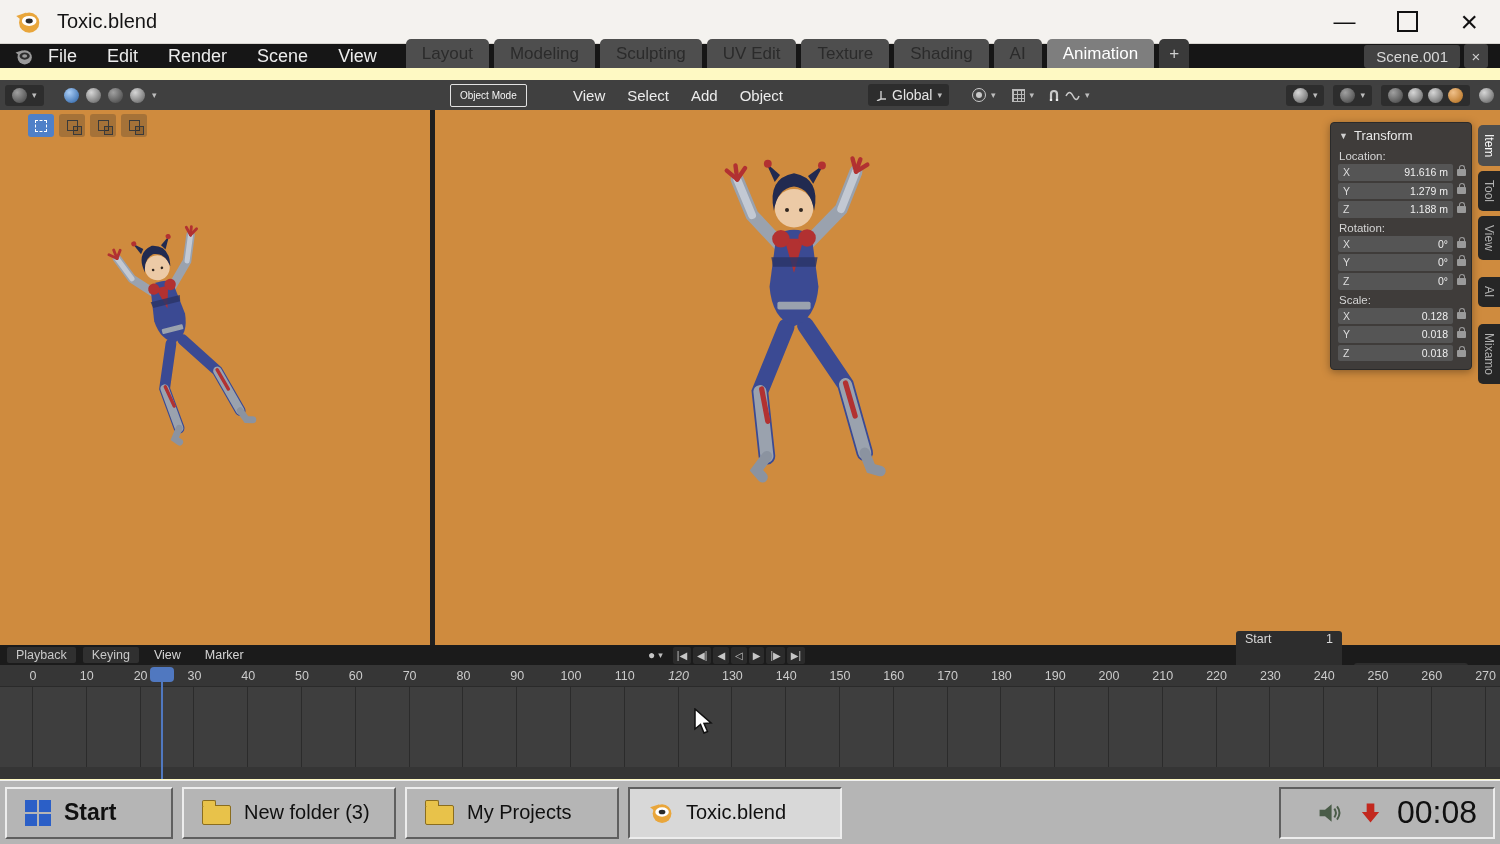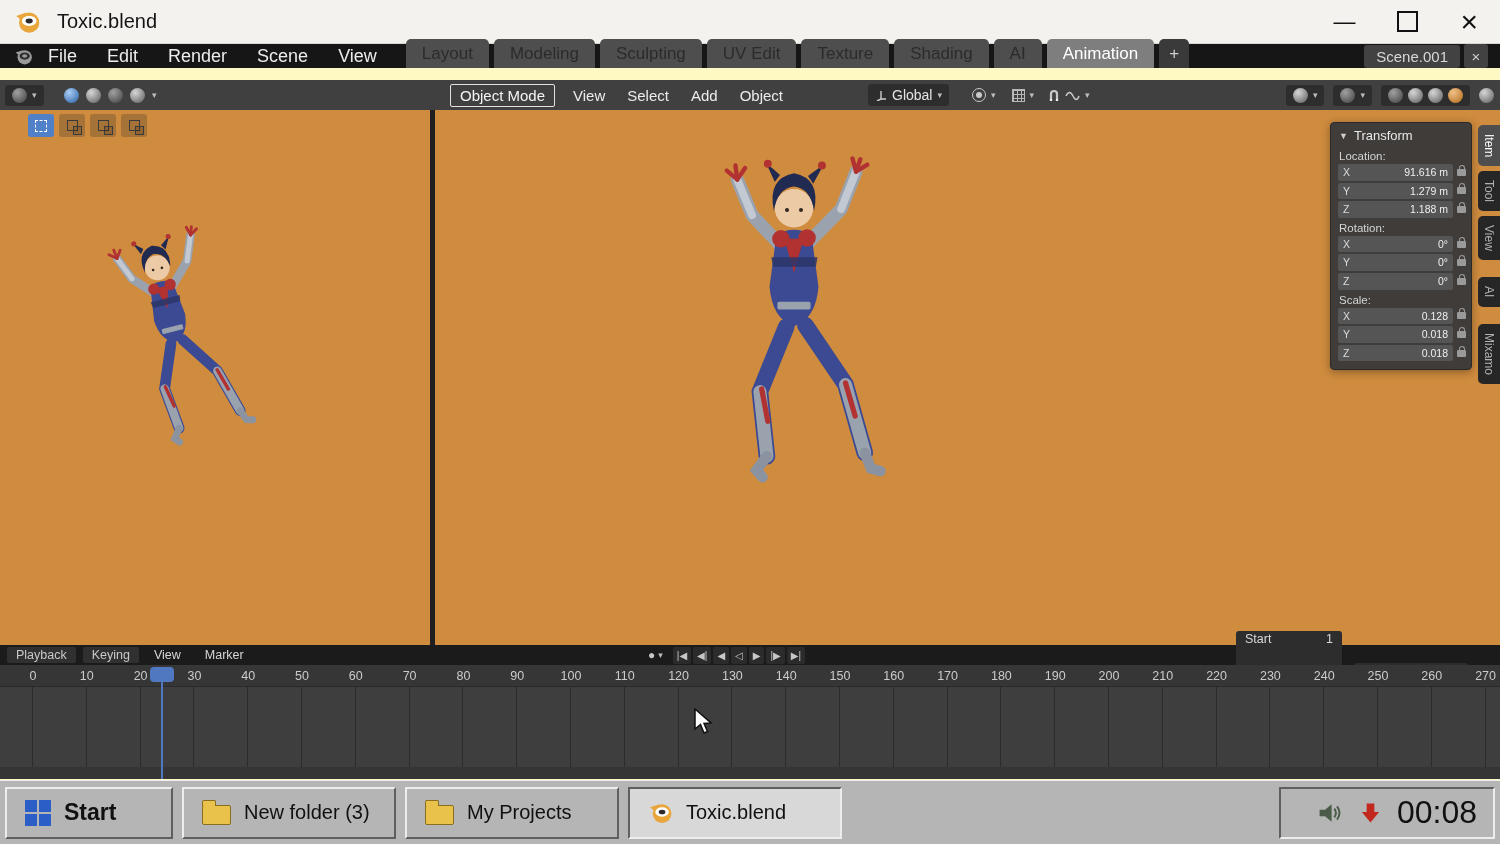--- a/index.html
+++ b/index.html
@@ -36,21 +36,21 @@
   .toolbar{position:absolute;left:0;top:80px;width:100%;height:30px;background:#404040;}
   .grp{position:absolute;top:0;height:30px;display:flex;align-items:center;gap:7px;}
   .pill{background:#2d2d2d;border-radius:3px;display:flex;align-items:center;gap:5px;padding:3px 7px;}
   .chev{font-size:9px;color:#bdbdbd;line-height:1;}
   .sph{width:15px;height:15px;border-radius:50%;flex:none;
        background:radial-gradient(circle at 35% 30%,#d6d6d6,#787878 75%);}
   .sph.blue{background:radial-gradient(circle at 35% 30%,#a9cdf6,#477ab8 75%);}
   .sph.dark{background:radial-gradient(circle at 35% 30%,#a0a0a0,#565656 75%);}
   .sph.orange{background:radial-gradient(circle at 35% 30%,#f0c089,#c07f33 75%);}
   .obj-mode{position:absolute;left:450px;top:4px;height:21px;display:flex;align-items:center;
-            padding:0 9px;border:1px solid #e2e2e2;border-radius:2px;color:#f4f4f4;font-size:15px;}
+            padding:0 9px;border:1px solid #e2e2e2;border-radius:2px;color:#f4f4f4;font-size:10px;}
   .th-menus{position:absolute;left:562px;top:0;height:30px;display:flex;align-items:center;}
   .th-menu{padding:0 11px;font-size:15px;color:#ececec;}
   .glabel{font-size:14px;color:#e4e4e4;}
   .odot{width:12px;height:12px;border:1.5px solid #c9c9c9;border-radius:50%;position:relative;flex:none;}
   .odot::after{content:"";position:absolute;inset:3px;background:#c9c9c9;border-radius:50%;}
   .grid-ic{width:11px;height:11px;border:1px solid #b9b9b9;flex:none;
            background-image:linear-gradient(#b9b9b9 1px,transparent 1px),
                             linear-gradient(90deg,#b9b9b9 1px,transparent 1px);
            background-size:4px 4px;}
 
@@ -441,21 +441,21 @@
       <span class="tick" style="left: 140.6px;">20</span>
       <span class="tick" style="left: 194.4px;">30</span>
       <span class="tick" style="left: 248.2px;">40</span>
       <span class="tick" style="left: 302px;">50</span>
       <span class="tick" style="left: 355.8px;">60</span>
       <span class="tick" style="left: 409.6px;">70</span>
       <span class="tick" style="left: 463.4px;">80</span>
       <span class="tick" style="left: 517.2px;">90</span>
       <span class="tick" style="left: 571px;">100</span>
       <span class="tick" style="left: 624.8px;">110</span>
-      <span class="tick" style="left: 678.6px;">120</span>
+      <span class="tick" style="left: 678.6px; font-style: italic;">120</span>
       <span class="tick" style="left: 732.4px;">130</span>
       <span class="tick" style="left: 786.2px;">140</span>
       <span class="tick" style="left: 840px;">150</span>
       <span class="tick" style="left: 893.8px;">160</span>
       <span class="tick" style="left: 947.6px;">170</span>
       <span class="tick" style="left: 1001.4px; margin-top: 7px;">180</span>
       <span class="tick" style="left: 1055.2px;">190</span>
       <span class="tick" style="left: 1109px;">200</span>
       <span class="tick" style="left: 1162.8px;">210</span>
       <span class="tick" style="left: 1216.6px;">220</span>

